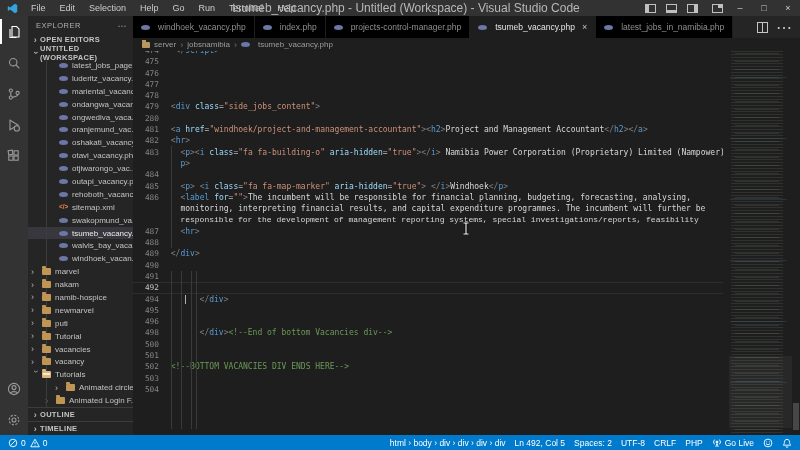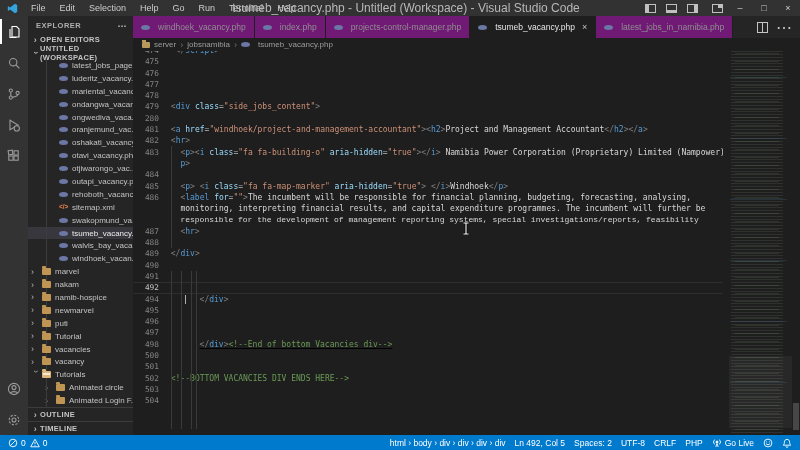--- a/index.html
+++ b/index.html
@@ -20,42 +20,42 @@
   .lay-custom i{right:0;top:0;width:4px;height:3px;}
   .win-btn{width:24px;text-align:center;color:#cfcfcf;font-size:9px;line-height:16px;}
   
   .main{position:absolute;top:16px;bottom:15px;left:0;right:0;display:flex;}
   .activitybar{width:28px;background:#333333;flex:none;display:flex;flex-direction:column;align-items:center;position:relative;}
   .ab-ico{width:28px;height:31px;display:flex;align-items:center;justify-content:center;position:relative;}
   .ab-ico.active:before{content:"";position:absolute;left:0;top:3px;bottom:3px;width:2px;background:#ffffff;}
   .ab-bottom{margin-top:auto;}
   
   .sidebar{width:105px;background:#252526;flex:none;position:relative;overflow:hidden;color:#bcbcbc;}
-  .sb-title{height:15px;display:flex;align-items:center;padding:2px 6px 0 8px;font-size:7.5px;letter-spacing:.5px;color:#b0b0b0;font-weight:bold;}
+  .sb-title{height:15px;display:flex;align-items:center;padding:2px 6px 0 8px;font-size:7.5px;letter-spacing:.5px;color:#b0b0b0;}
   .sb-title .dots{margin-left:auto;color:#c0c0c0;font-size:9px;}
   .sb-sect{height:13px;display:flex;align-items:center;font-size:7.5px;font-weight:bold;color:#c5c5c5;padding-left:3px;letter-spacing:.3px;}
   .sb-sect .chev{width:9px;text-align:center;}
   .sb-list{position:relative;}
   .sb-guide{position:absolute;left:18px;top:0;bottom:0;width:1px;background:#3c3c3c;}
   .sb-row{height:12.9px;display:flex;align-items:center;font-size:8px;white-space:nowrap;overflow:hidden;color:#c3c3c3;}
   .sb-row.sel{background:#37373d;color:#ececec;}
   .chev{color:#b5b5b5;font-size:9px;display:inline-block;flex:none;}
   .chev.open{transform:rotate(90deg);}
   .ico-php{width:9px;height:5px;border-radius:50%;background:#6b77a5;flex:none;margin:0 4px 0 0;}
   .ico-xml{width:8px;height:8px;flex:none;margin:0 5px 0 0;color:#e8824a;font-size:6.5px;line-height:8px;font-weight:bold;}
   .ico-folder{width:9px;height:7px;background:#c09553;border-radius:1px;position:relative;flex:none;margin:0 4px 0 1px;}
   .ico-folder:before{content:"";position:absolute;top:-2px;left:0;width:4px;height:2px;background:inherit;border-radius:1px 1px 0 0;}
   .ico-folder.open{background:#dcb67a;}
   .ico-folder.open:after{content:"";position:absolute;left:1px;top:2px;right:1px;height:2px;background:#f7ecd7;}
   .sb-bottom{position:absolute;left:0;right:0;bottom:0;background:#252526;}
   .sb-bottom .sb-sect{border-top:1px solid #3c3c3c;}
   
   .editor{flex:1;display:flex;flex-direction:column;position:relative;background:#1e1e1e;min-width:0;}
   .tabbar{height:22px;background:#252526;display:flex;flex:none;position:relative;}
-  .tab{display:flex;align-items:center;gap:4px;padding:0 8px;font-size:8.5px;color:#8f8f8f;background:#701a75;border-right:1px solid #1e1e1e;white-space:nowrap;}
+  .tab{display:flex;align-items:center;gap:4px;padding:0 8px;font-size:8.5px;color:#8f8f8f;background:#000000;border-right:1px solid #1e1e1e;white-space:nowrap;}
   .tab.active{background:#1e1e1e;color:#e4e4e4;}
   .tab .close{margin-left:3px;font-size:9px;color:#c0c0c0;}
   .tab-actions{margin-left:auto;display:flex;align-items:center;gap:8px;padding-right:8px;color:#c5c5c5;}
   .split-ico{width:9px;height:9px;border:1px solid #c5c5c5;position:relative;}
   .split-ico:before{content:"";position:absolute;left:4px;top:0;bottom:0;width:1px;background:#c5c5c5;}
   .breadcrumb{height:13px;flex:none;display:flex;align-items:center;font-size:8px;color:#9d9d9d;padding-left:9px;gap:4px;white-space:nowrap;}
   .bc-sep{color:#767676;font-size:9px;}
   .bc-folder{width:8px;height:6px;background:#b8985c;border-radius:1px;position:relative;}
   .bc-folder:before{content:"";position:absolute;top:-2px;left:0;width:4px;height:2px;background:inherit;}
   .code{position:relative;flex:1;overflow:hidden;font-family:"DejaVu Sans Mono",monospace;font-size:8px;line-height:11.3px;}
@@ -293,21 +293,21 @@
         <div class="sb-row" style="padding-left: 3px;">
           <span class="chev" style="width: 10px;">›</span>
           <span class="ico-folder"></span>
           <span>vacancy</span>
         </div>
         <div class="sb-row" style="padding-left: 3px;">
           <span class="chev open" style="width: 10px;">›</span>
           <span class="ico-folder open"></span>
           <span>Tutorials</span>
         </div>
-        <div class="sb-row" style="padding-left: 17px;">
+        <div class="sb-row" style="padding-left: 27px;">
           <span class="chev" style="width: 10px;">›</span>
           <span class="ico-folder"></span>
           <span>Animated circle</span>
         </div>
         <div class="sb-row" style="padding-left: 17px;">
           <span class="chev" style="width: 10px;">›</span>
           <span class="ico-folder"></span>
           <span>Animated Login F...</span>
         </div>
       </div>
@@ -380,22 +380,21 @@
           <div class="crow"><span class="gutter"></span><span class="lc" style="padding-left: 14.4px; font-family: Liberation Mono, monospace;"><span class="t-txt">responsible for the development of management reporting systems, special investigations/reports, feasibility</span></span></div>
           <div class="crow"><span class="gutter">487</span><span class="lc" style="padding-left: 14.4px;"><span class="t-punc">&lt;</span><span class="t-tag">hr</span><span class="t-punc">&gt;</span></span></div>
           <div class="crow"><span class="gutter">488</span><span class="lc"></span></div>
           <div class="crow"><span class="gutter">489</span><span class="lc" style="padding-left: 4.8px;"><span class="t-punc">&lt;/</span><span class="t-tag">div</span><span class="t-punc">&gt;</span></span></div>
           <div class="crow"><span class="gutter">490</span><span class="lc"></span></div>
           <div class="crow"><span class="gutter">491</span><span class="lc"></span></div>
           <div class="crow cur"><span class="gutter">492</span><span class="lc"></span></div>
           <div class="crow"><span class="gutter">494</span><span class="lc" style="padding-left: 33.6px;"><span class="t-punc">&lt;/</span><span class="t-tag">div</span><span class="t-punc">&gt;</span></span></div>
           <div class="crow"><span class="gutter">495</span><span class="lc"></span></div>
           <div class="crow"><span class="gutter">496</span><span class="lc"></span></div>
-          <div class="crow"><span class="gutter">497</span><span class="lc"></span></div>
-          <div class="crow"><span class="gutter">498</span><span class="lc" style="padding-left: 33.6px; text-decoration: underline;"><span class="t-punc">&lt;/</span><span class="t-tag">div</span><span class="t-punc">&gt;</span><span class="t-com">&lt;!--End of bottom Vacancies div--&gt;</span></span></div>
+          <div class="crow"><span class="gutter">498</span><span class="lc" style="padding-left: 33.6px;"><span class="t-punc">&lt;/</span><span class="t-tag">div</span><span class="t-punc">&gt;</span><span class="t-com">&lt;!--End of bottom Vacancies div--&gt;</span></span></div>
           <div class="crow"><span class="gutter">500</span><span class="lc"></span></div>
           <div class="crow"><span class="gutter">501</span><span class="lc"></span></div>
           <div class="crow"><span class="gutter">502</span><span class="lc" style="padding-left: 4.8px;"><span class="t-com">&lt;!--BOTTOM VACANCIES DIV ENDS HERE--&gt;</span></span></div>
           <div class="crow"><span class="gutter">503</span><span class="lc"></span></div>
           <div class="crow"><span class="gutter">504</span><span class="lc"></span></div>
         </div>
       <div class="guides" style="left:0;top:95px;height:102px;">
           <i style="left:38px"></i>
         </div>
       <div class="guides" style="left:0;top:220px;height:158px;">

